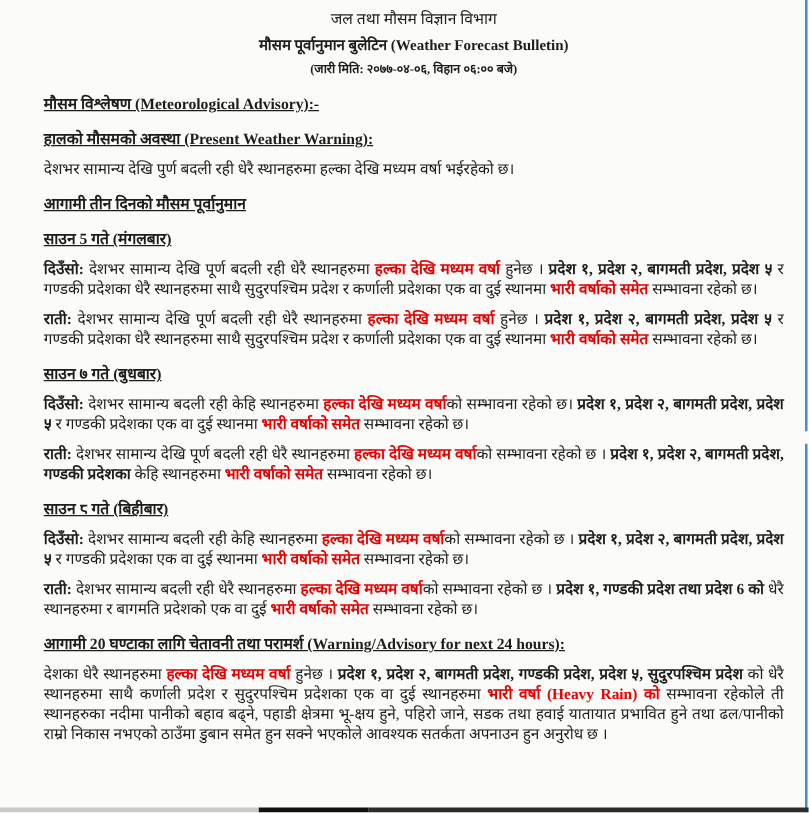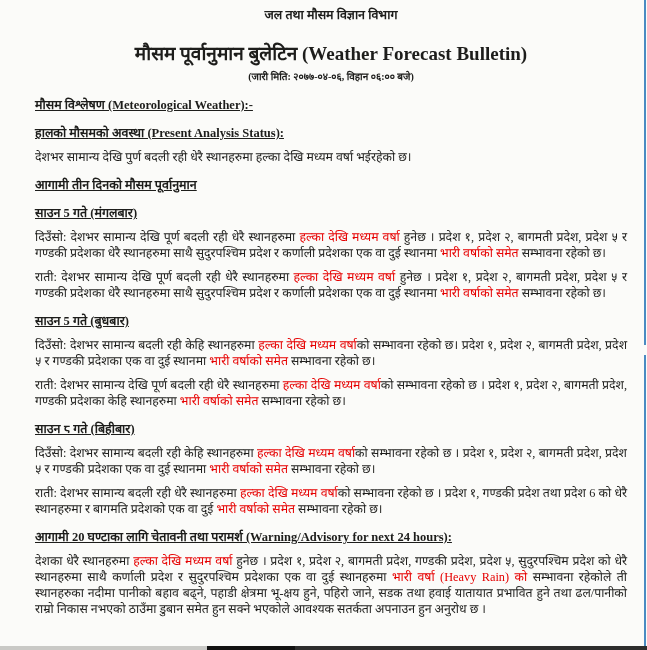--- a/index.html
+++ b/index.html
@@ -11,59 +11,59 @@
   *{box-sizing:border-box;}
   html,body{margin:0;padding:0;}
   body{
     width:647px;height:650px;overflow:hidden;position:relative;
     background:var(--paper);
     color:var(--text);
     font-family:"Liberation Serif","DejaVu Sans",serif;
   }
   .page{padding:6px 20px 0 35px;}
   header{text-align:center;margin-bottom:13px;}
-  .h1{font-weight:bold;font-size:12.5px;margin-bottom:17px;}
-  .h2{font-weight:bold;font-size:19px;margin-bottom:3px;}
+  .h1{font-weight:normal;font-size:12.5px;margin-bottom:4px;}
+  .h2{font-weight:bold;font-size:12px;margin-bottom:3px;}
   .h3{font-weight:bold;font-size:10px;}
   .heading{
     font-weight:bold;font-size:12.5px;margin:11px 0 8px;
   }
   .heading .ht{text-decoration:underline;}
   .para{
     font-size:12.3px;line-height:16px;text-align:justify;margin:8px 0;
   }
-  .b{font-weight:normal;}
+  .b{font-weight:bold;}
   .r{color:var(--red);}
   
   .right-border{position:absolute;right:1px;width:2px;background:var(--blue);}
   .rb-top{top:0;height:345px;}
   .rb-bottom{top:355px;height:295px;}
   .bottom-bar{position:absolute;left:0;bottom:0;width:647px;height:4px;display:flex;}
   .bb-thumb{width:207px;height:100%;background:#c9c9c6;}
   .bb-dark{width:88px;height:100%;background:#121212;}
   .bb-track{flex:1;height:100%;background:#2d2d2d;}
 </style>
 </head>
 <body>
 
 <div class="page">
   <header>
     <div class="h1">जल तथा मौसम विज्ञान विभाग</div>
     <div class="h2">मौसम पूर्वानुमान बुलेटिन (Weather Forecast Bulletin)</div>
     <div class="h3">(जारी मिति: २०७७-०४-०६, विहान ०६:०० बजे)</div>
   </header>
   <main id="doc-body">
-      <div class="heading"><span class="ht">मौसम विश्लेषण (Meteorological Weather):-</span></div>
-      <div class="heading"><span class="ht">हालको मौसमको अवस्था (Present Analysis Status):</span></div>
+      <div class="heading"><span class="ht">मौसम विश्लेषण (Meteorological Advisory):-</span></div>
+      <div class="heading"><span class="ht">हालको मौसमको अवस्था (Present Weather Warning):</span></div>
       <div class="para"><span>देशभर सामान्य देखि पुर्ण बदली रही धेरै स्थानहरुमा हल्का देखि मध्यम वर्षा भईरहेको छ।</span></div>
       <div class="heading"><span class="ht">आगामी तीन दिनको मौसम पूर्वानुमान</span></div>
       <div class="heading"><span class="ht">साउन 5 गते (मंगलबार)</span></div>
       <div class="para"><span class="b">दिउँसो: </span><span>देशभर सामान्य देखि पूर्ण बदली रही धेरै स्थानहरुमा </span><span class="b r">हल्का देखि मध्यम वर्षा</span><span> हुनेछ । </span><span class="b">प्रदेश १, प्रदेश २, बागमती प्रदेश, प्रदेश ५</span><span> र गण्डकी प्रदेशका धेरै स्थानहरुमा साथै  सुदुरपश्चिम प्रदेश र कर्णाली प्रदेशका एक वा दुई स्थानमा </span><span class="b r">भारी वर्षाको समेत</span><span> सम्भावना रहेको छ।</span></div>
       <div class="para"><span class="b">राती: </span><span>देशभर सामान्य देखि पूर्ण बदली रही धेरै स्थानहरुमा </span><span class="b r">हल्का देखि मध्यम वर्षा</span><span> हुनेछ । </span><span class="b">प्रदेश १, प्रदेश २, बागमती प्रदेश, प्रदेश ५</span><span> र गण्डकी प्रदेशका धेरै स्थानहरुमा साथै  सुदुरपश्चिम प्रदेश र कर्णाली प्रदेशका एक वा दुई स्थानमा </span><span class="b r">भारी वर्षाको समेत</span><span> सम्भावना रहेको छ।</span></div>
-      <div class="heading"><span class="ht">साउन 5 गते (बुधबार)</span></div>
+      <div class="heading"><span class="ht">साउन ७ गते (बुधबार)</span></div>
       <div class="para"><span class="b">दिउँसो: </span><span>देशभर सामान्य बदली रही केहि स्थानहरुमा </span><span class="b r">हल्का देखि मध्यम वर्षा</span><span>को सम्भावना रहेको छ। </span><span class="b">प्रदेश १, प्रदेश २, बागमती प्रदेश, प्रदेश ५</span><span> र गण्डकी प्रदेशका एक वा दुई स्थानमा </span><span class="b r">भारी वर्षाको समेत</span><span> सम्भावना रहेको छ।</span></div>
       <div class="para"><span class="b">राती: </span><span>देशभर सामान्य देखि पूर्ण बदली रही धेरै स्थानहरुमा </span><span class="b r">हल्का देखि मध्यम वर्षा</span><span>को सम्भावना रहेको छ  । </span><span class="b">प्रदेश १, प्रदेश २, बागमती प्रदेश, गण्डकी प्रदेशका</span><span> केहि स्थानहरुमा </span><span class="b r">भारी वर्षाको समेत</span><span> सम्भावना रहेको छ।</span></div>
       <div class="heading"><span class="ht">साउन ८ गते (बिहीबार)</span></div>
       <div class="para"><span class="b">दिउँसो: </span><span>देशभर सामान्य बदली रही केहि स्थानहरुमा </span><span class="b r">हल्का देखि मध्यम वर्षा</span><span>को सम्भावना रहेको छ  । </span><span class="b">प्रदेश १, प्रदेश २, बागमती प्रदेश, प्रदेश ५</span><span> र गण्डकी प्रदेशका एक वा दुई स्थानमा </span><span class="b r">भारी वर्षाको समेत</span><span> सम्भावना रहेको छ।</span></div>
       <div class="para"><span class="b">राती: </span><span>देशभर सामान्य बदली रही धेरै स्थानहरुमा </span><span class="b r">हल्का देखि मध्यम वर्षा</span><span>को सम्भावना रहेको छ  । </span><span class="b">प्रदेश १, गण्डकी प्रदेश तथा प्रदेश 6 को</span><span> धेरै स्थानहरुमा र बागमति प्रदेशको एक वा दुई </span><span class="b r">भारी वर्षाको समेत</span><span> सम्भावना रहेको छ।</span></div>
       <div class="heading"><span class="ht">आगामी 20 घण्टाका लागि चेतावनी तथा परामर्श (Warning/Advisory for next 24 hours):</span></div>
       <div class="para"><span>देशका धेरै स्थानहरुमा </span><span class="b r">हल्का देखि मध्यम वर्षा</span><span> हुनेछ । </span><span class="b">प्रदेश १, प्रदेश २, बागमती प्रदेश, गण्डकी  प्रदेश, प्रदेश ५, सुदुरपश्चिम प्रदेश</span><span> को धेरै स्थानहरुमा साथै कर्णाली प्रदेश र सुदुरपश्चिम प्रदेशका एक वा दुई स्थानहरुमा </span><span class="b r">भारी वर्षा (Heavy Rain) को</span><span> सम्भावना रहेकोले ती स्थानहरुका नदीमा पानीको बहाव बढ्ने, पहाडी क्षेत्रमा भू-क्षय हुने, पहिरो जाने, सडक तथा हवाई यातायात प्रभावित हुने तथा ढल/पानीको राम्रो निकास नभएको ठाउँमा डुबान समेत हुन सक्ने भएकोले आवश्यक सतर्कता अपनाउन हुन अनुरोध छ ।</span></div>
     </main>
 </div>
 

